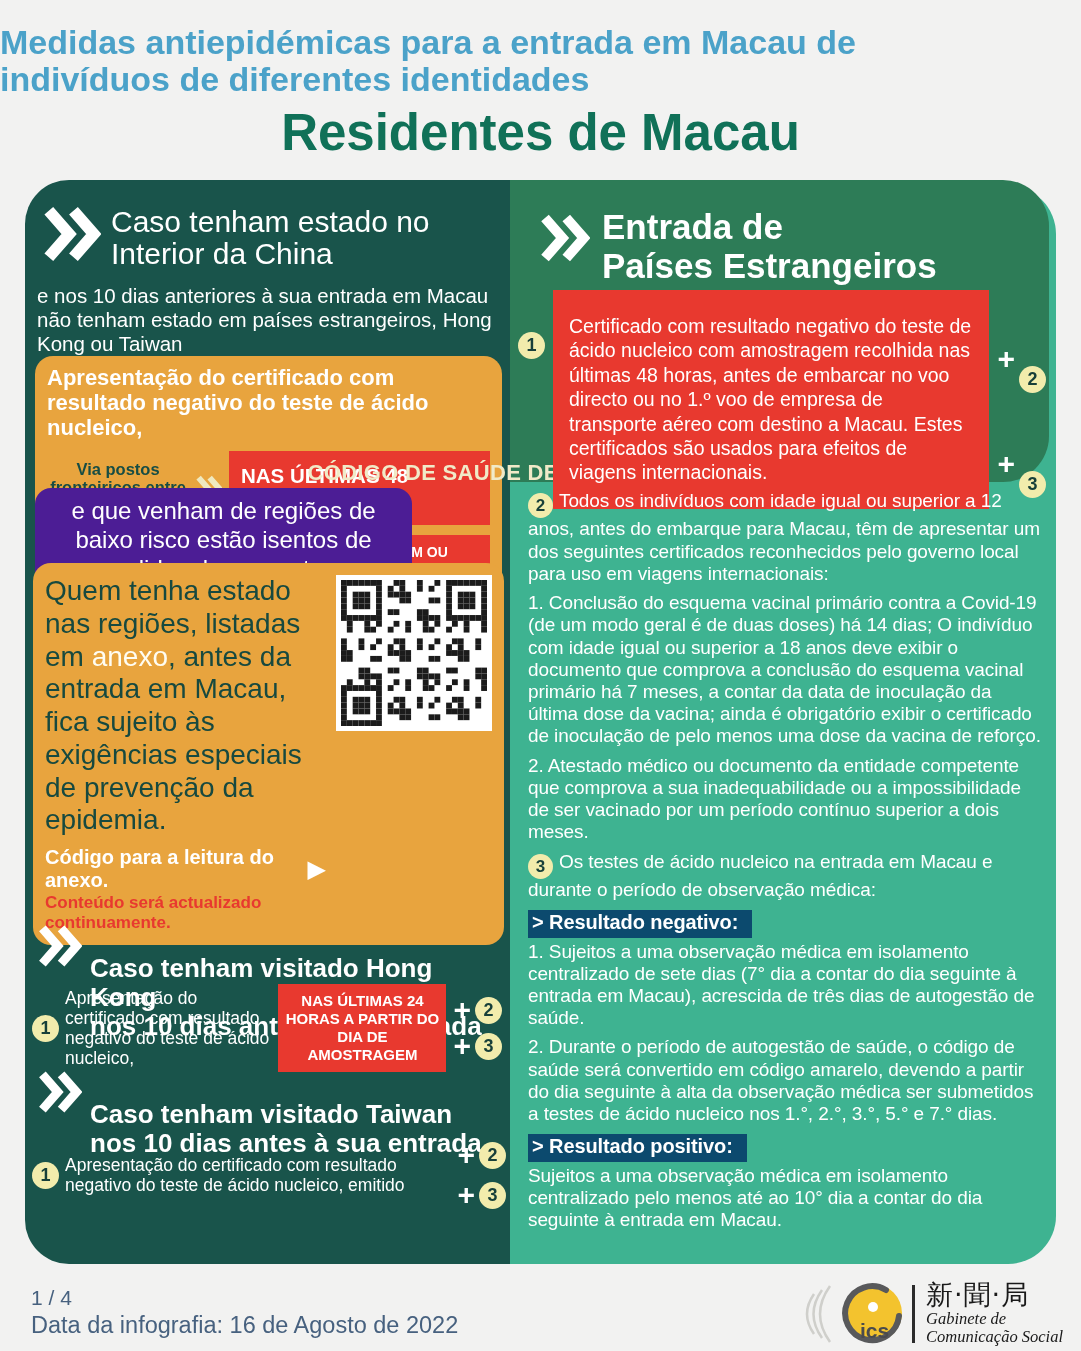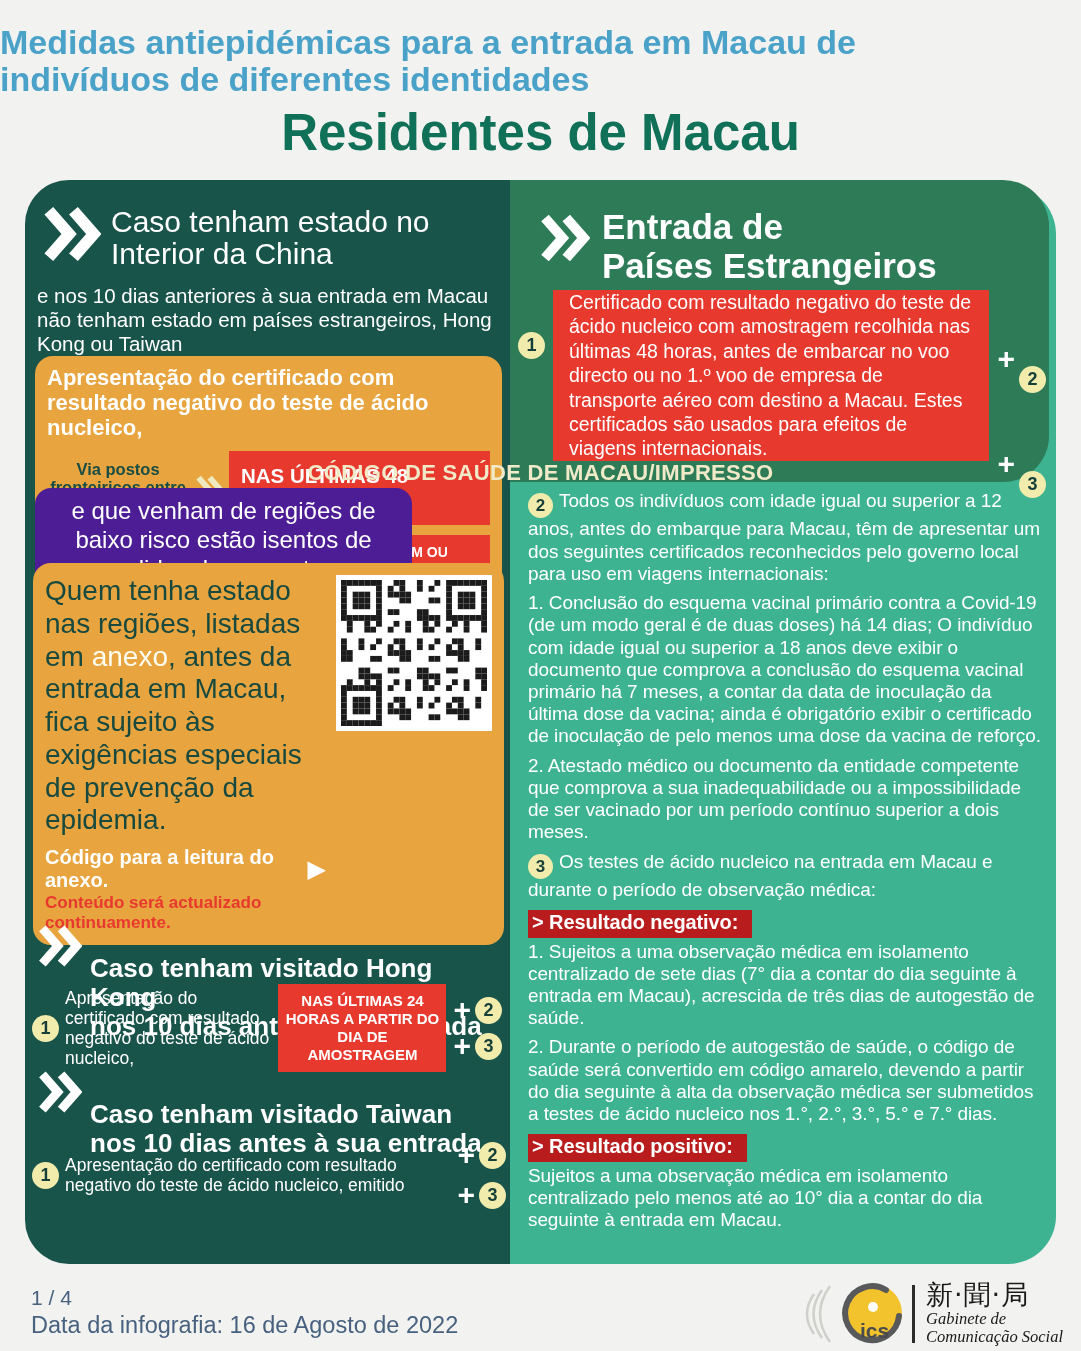--- a/index.html
+++ b/index.html
@@ -74,27 +74,27 @@
   .plus-item { display:flex; align-items:center; gap:4px; }
   .plus { color:#fff; font-size:30px; font-weight:bold; line-height:1; }
   .gap6 { gap:6px; } .gap10 { gap:10px; }
 
   
   .rp-header { left:540px; top:208px; width:480px; display:flex; gap:12px; align-items:flex-start; }
   .rp-title { font-size:35px; font-weight:bold; color:#fff; line-height:1.1; }
   .rp-row1 { left:518px; top:290px; width:528px; display:flex; align-items:flex-start; }
   .rp-row1 .num-circle { margin-top:42px; }
   .rp-redbox { flex:1; background:#E8392F; color:#fff; font-size:19.5px; line-height:1.25;
-               padding:0 16px; margin:0 8px; }
+               padding:24px 16px; margin:0 8px; }
   .rp-plus { margin-top:34px; display:flex; flex-direction:column; gap:36px; }
   .rp-body { left:528px; top:490px; width:514px; color:#fff; font-size:19px;
              line-height:1.17; letter-spacing:-0.1px; }
   .rp-body p { margin-bottom:7px; }
   .rp-body .num-circle { width:25px; height:25px; font-size:17px; vertical-align:-4px; margin-right:6px; }
-  .hl { display:inline-block; background:#b91c1c; color:#fff; font-weight:bold;
+  .hl { display:inline-block; background:#0c4a6e; color:#fff; font-weight:bold;
         font-size:20px; padding:1px 14px 3px 4px; margin:2px 0 3px 0; }
 
   
   .page-num  { position:absolute; left:31px; top:1286px; font-size:21px; color:#47617F; }
   .info-date { position:absolute; left:31px; top:1312px; font-size:23.5px; color:#47617F; }
 
   .logo { position:absolute; left:796px; top:1280px; display:flex; align-items:center; height:68px; }
   .logo-divider { width:3px; height:58px; background:#2B2B2B; margin:0 11px 0 8px; }
   .logo-cjk { font-size:27px; color:#1A1A1A; letter-spacing:1px; line-height:1.05; }
   .logo-pt  { font-family:"Liberation Serif","DejaVu Serif",serif; font-style:italic;

